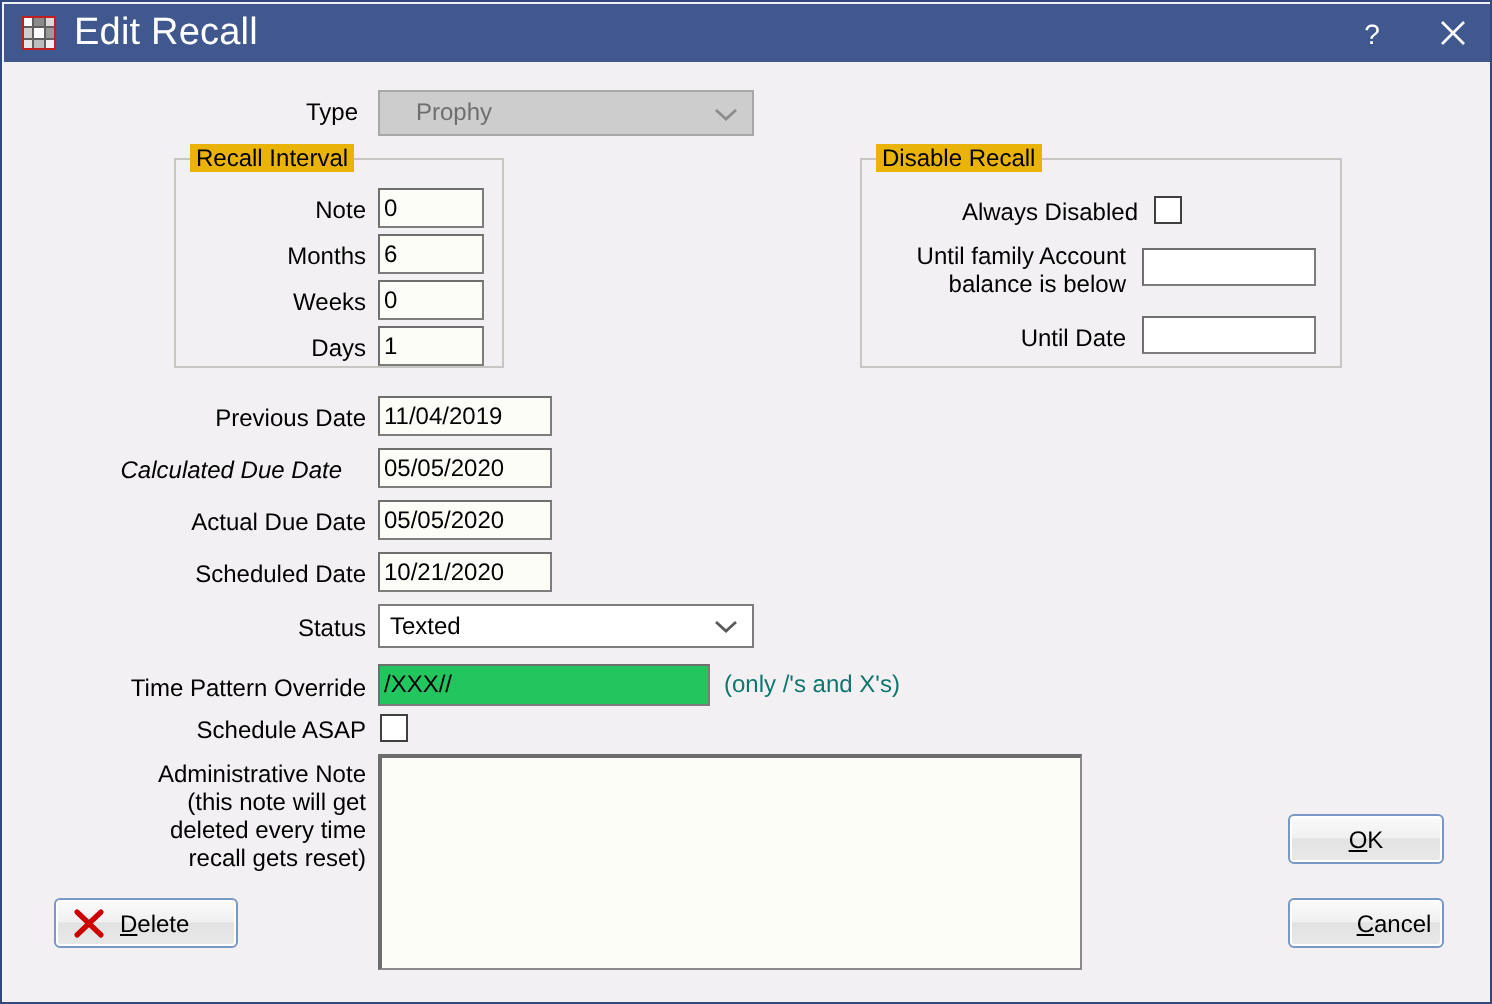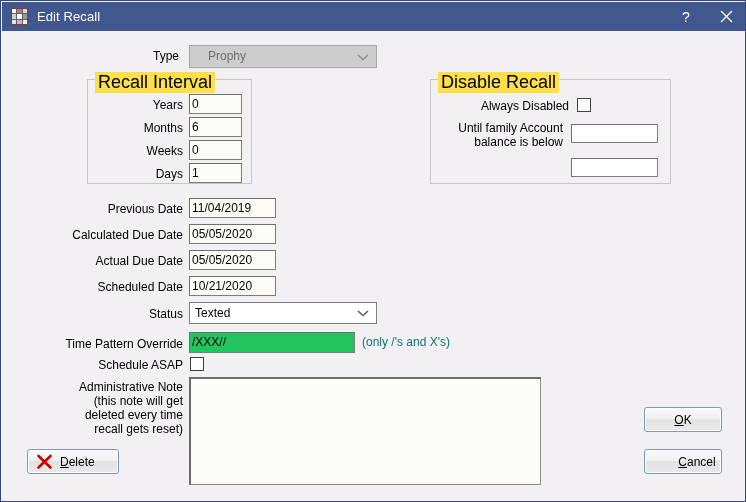--- a/index.html
+++ b/index.html
@@ -60,21 +60,21 @@
   #title-icon .cellgrid i:nth-child(4) { background:#cfcfcf; }
   #title-icon .cellgrid i:nth-child(5) { background:#ffffff; }
   #title-icon .cellgrid i:nth-child(6) { background:#9a9a9a; }
   #title-icon .cellgrid i:nth-child(7) { background:#e6e6e6; }
   #title-icon .cellgrid i:nth-child(8) { background:#bcbcbc; }
   #title-icon .cellgrid i:nth-child(9) { background:#f0f0f0; }
 
   #title-text {
     margin-left: 9px;
     color: #ffffff;
-    font-size: 13px;
+    font-size: 19px;
     letter-spacing: 0.1px;
   }
   .title-btn {
     position: absolute;
     top: 0;
     height: 29px;
     width: 40px;
     display: flex;
     align-items: center;
     justify-content: center;
@@ -141,23 +141,23 @@
   }
   .groupbox {
     position: absolute;
     box-sizing: border-box;
     border: 1px solid #c8c6c4;
   }
   .grouptitle {
     position: absolute;
     top: -8px;
     left: 7px;
-    background: #fde047;
+    background: #eab308;
     padding: 0 3px;
-    font-size: 18px;
+    font-size: 12px;
     color: #000000;
   }
 
   
   .btn {
     position: absolute;
     box-sizing: border-box;
     border: 1px solid #7b98c4;
     border-radius: 3px;
     background: linear-gradient(to bottom, #fbfbfb 0%, #f0f0f0 47%, #e2e2e2 50%, #e9e9e9 100%);
@@ -226,21 +226,21 @@
       <svg width="12" height="8" viewBox="0 0 12 8">
           <polyline points="1,2 6,6.5 11,2" fill="none" stroke="#8d8d8d" stroke-width="1.4"></polyline>
         </svg>
     </span>
   </div>
 
   <div class="groupbox" style="left:86px; top:78px; width:165px; height:105px;">
     <span class="grouptitle">Recall Interval</span>
   </div>
 
-  <div class="lbl" style="left:100px; top:97px; width:82px;">Years</div>
+  <div class="lbl" style="left:100px; top:97px; width:82px;">Note</div>
   <div class="txtbox" style="left:188px; top:93px; width:53px; height:20px;">0</div>
 
   <div class="lbl" style="left:100px; top:120px; width:82px;">Months</div>
   <div class="txtbox" style="left:188px; top:116px; width:53px; height:20px;">6</div>
 
   <div class="lbl" style="left:100px; top:143px; width:82px;">Weeks</div>
   <div class="txtbox" style="left:188px; top:139px; width:53px; height:20px;">0</div>
 
   <div class="lbl" style="left:100px; top:166px; width:82px;">Days</div>
   <div class="txtbox" style="left:188px; top:162px; width:53px; height:20px;">1</div>
@@ -249,26 +249,27 @@
     <span class="grouptitle">Disable Recall</span>
   </div>
 
   <div class="lbl" style="left:440px; top:98px; width:128px;">Always Disabled</div>
   <div class="chkbox" style="left:576px; top:97px;"></div>
 
   <div class="lbl" style="left:440px; top:120px; width:122px;">Until family Account
 balance is below</div>
   <div class="txtbox" style="left:570px; top:123px; width:87px; height:19px; background:#ffffff;"></div>
 
+  <div class="lbl" style="left:440px; top:161px; width:122px;">Until Date</div>
   <div class="txtbox" style="left:570px; top:157px; width:87px; height:19px; background:#ffffff;"></div>
 
   <div class="lbl" style="left:60px; top:201px; width:122px;">Previous Date</div>
   <div class="txtbox" style="left:188px; top:197px; width:87px; height:20px;">11/04/2019</div>
 
-  <div class="lbl" style="left:60px; top:227px; width:122px;">Calculated Due Date</div>
+  <div class="lbl" style="left:48px; top:227px; width:122px;font-style:italic;">Calculated Due Date</div>
   <div class="txtbox" style="left:188px; top:223px; width:87px; height:20px;">05/05/2020</div>
 
   <div class="lbl" style="left:60px; top:253px; width:122px;">Actual Due Date</div>
   <div class="txtbox" style="left:188px; top:249px; width:87px; height:20px;">05/05/2020</div>
 
   <div class="lbl" style="left:60px; top:279px; width:122px;">Scheduled Date</div>
   <div class="txtbox" style="left:188px; top:275px; width:87px; height:20px;">10/21/2020</div>
 
   <div class="lbl" style="left:112px; top:306px; width:70px;">Status</div>
   <div class="combo" style="left:188px; top:301px; width:188px; height:22px;">

